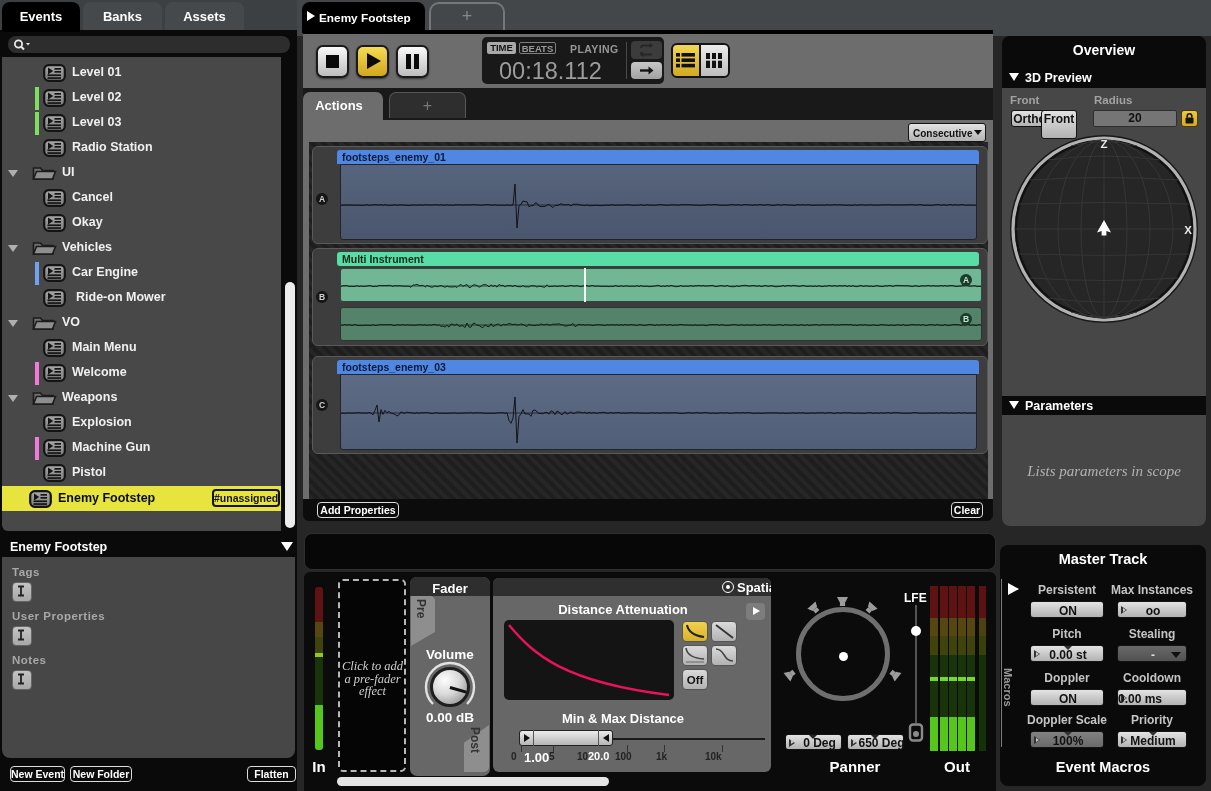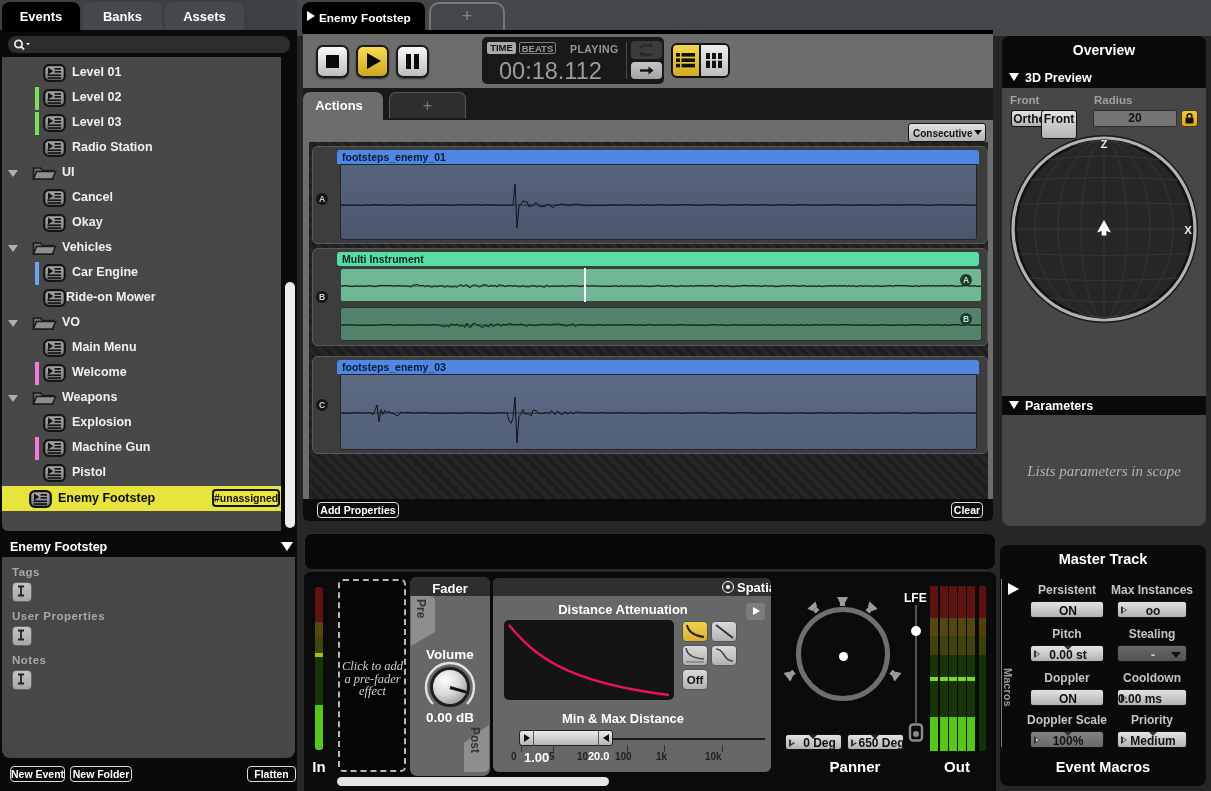--- a/index.html
+++ b/index.html
@@ -119,21 +119,21 @@
 </svg>
 <div class="abs rowtxt" style="left:72px;top:265px">Car Engine</div>
 <svg class="abs" style="left:43px;top:289px" width="23" height="18" viewBox="0 0 23 18">
 <rect x="1.2" y="1.2" width="20.6" height="15.6" rx="4.5" fill="url(#evg)" stroke="#141414" stroke-width="2.2"></rect>
 <path d="M5 3.6 L10.2 7 L5 10.4 Z" fill="#141414"></path>
 <rect x="11.5" y="4" width="6.5" height="1.7" fill="#141414"></rect>
       <rect x="11.5" y="7" width="6.5" height="1.7" fill="#141414"></rect>
 <rect x="4.5" y="10.4" width="13.5" height="1.7" fill="#141414"></rect>
       <rect x="4.5" y="13.2" width="13.5" height="1.7" fill="#141414"></rect>
 </svg>
-<div class="abs rowtxt" style="left:66px;top:290px">Ride-on Mower</div>
+<div class="abs rowtxt" style="left:76px;top:290px">Ride-on Mower</div>
 <div class="abs" style="left:8px;top:320px;border-left:5px solid transparent;border-right:5px solid transparent;border-top:7px solid #b0b0b0"></div>
 <svg class="abs" style="left:32px;top:314px" width="25" height="17" viewBox="0 0 25 17">
 <path d="M1.5 4 L8.5 4 L10.5 6.5 L21 6.5 L21 15 L1.5 15 Z" fill="#6e6e6e" stroke="#1c1c1c" stroke-width="1.6"></path>
 <path d="M4.5 7.5 L23.5 7.5 L20.5 15 L1.5 15 Z" fill="#8e8e8e" stroke="#1c1c1c" stroke-width="1.6"></path>
 </svg>
 <div class="abs rowtxt" style="left:62px;top:315px">VO</div>
 <svg class="abs" style="left:43px;top:339px" width="23" height="18" viewBox="0 0 23 18">
 <rect x="1.2" y="1.2" width="20.6" height="15.6" rx="4.5" fill="url(#evg)" stroke="#141414" stroke-width="2.2"></rect>
 <path d="M5 3.6 L10.2 7 L5 10.4 Z" fill="#141414"></path>
 <rect x="11.5" y="4" width="6.5" height="1.7" fill="#141414"></rect>

